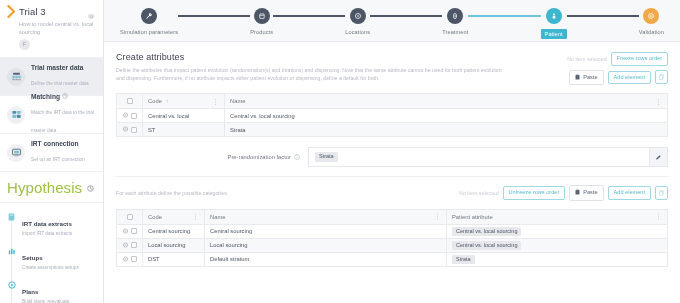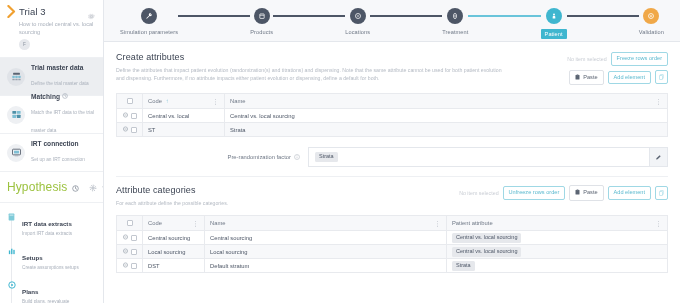--- a/index.html
+++ b/index.html
@@ -59,21 +59,21 @@
     display: flex; align-items: center; gap: 2px; white-space: nowrap;
   }
   .nav-sub { font-size: 4.8px; color: #a9b0bb; line-height: 1.35; margin-top: 1px; }
 
   .hyp-bar {
     display: flex; align-items: center; gap: 5px;
     padding: 6px 7px; border-top: 1px solid #eef0f3;
     border-bottom: 1px solid #eef0f3;
   }
   .hyp-title {
-    font-size: 12px; color: #9cc23f; font-weight: 400; letter-spacing: .1px;
+    font-size: 15px; color: #9cc23f; font-weight: 400; letter-spacing: .1px;
   }
   .hyp-spacer { flex: 1 1 auto; }
 
   .sub-list { padding: 5px 0 0 0; position: relative; flex: 1 1 auto; }
   .sub-item {
     display: flex; gap: 6px; padding: 4px 7px 5px 7px;
     position: relative; cursor: pointer;
   }
   .sub-ico { width: 9px; flex: 0 0 9px; display: flex; justify-content: center; padding-top: 1px; }
   .sub-ttl { font-size: 6.2px; color: #3c4453; font-weight: 700; white-space: nowrap; }
@@ -509,21 +509,20 @@
             </svg>
         </span>
       </div>
     </div>
 
     <div class="hr-soft"></div>
 
     <div class="sec" style="padding-top:8px">
       <div class="sec-head">
         <div class="sec-left">
-          <div class="sec-title">Attribute categories</div>
           <div class="sec-desc">For each attribute define the possible categories.</div>
         </div>
         <div class="sec-actions">
           <div class="act-row">
             <span class="no-sel">No item selected</span>
             <span class="btn outline-cyan">Unfreeze rows order</span>
             <span class="btn outline-grey">
               <span>
                 <svg width="5" height="6" viewBox="0 0 10 12">
                     <rect x="1" y="2" width="8" height="9" rx="1" fill="#5b6472"></rect>

